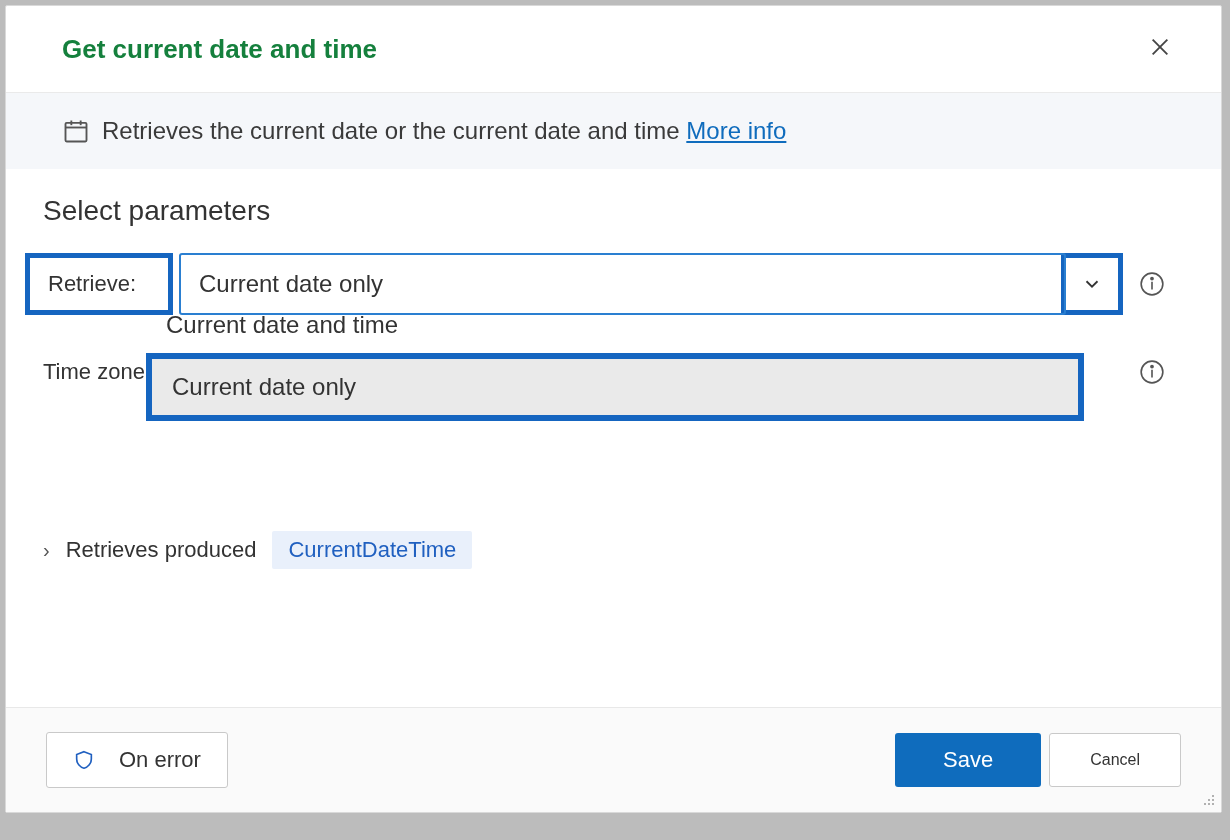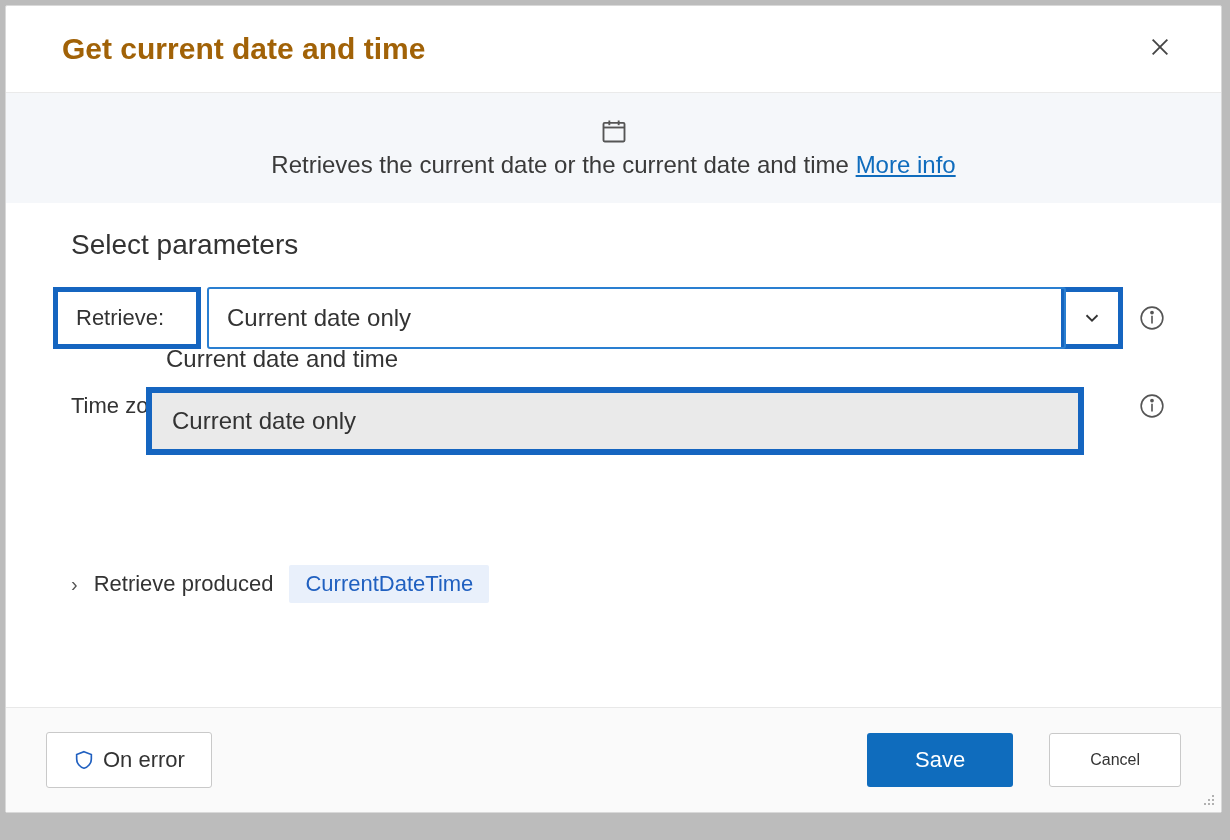--- a/index.html
+++ b/index.html
@@ -23,52 +23,51 @@
     flex-direction: column;
   }
   .dialog-header {
     display: flex;
     align-items: center;
     justify-content: space-between;
     padding: 24px 40px 24px 56px;
     border-bottom: 1px solid #eaeaea;
   }
   .dialog-title {
-    font-size: 30px;
+    font-size: 26px;
     font-weight: 600;
-    color: #a16207;
+    color: #15803d;
   }
   .close-btn {
     font-size: 24px;
     color: #555;
     cursor: pointer;
     padding: 6px 10px;
     line-height: 1;
   }
   .description-bar {
     background: #f5f7fa;
     padding: 24px 56px;
     display: flex;
     align-items: center;
-    gap: 6px;
+    gap: 12px;
     font-size: 24px;
     color: #3a3a3a;
-    flex-direction: column;
   }
   .desc-icon {
     width: 28px; height: 28px;
     flex: 0 0 28px;
   }
   .more-info {
     color: #0f6cbd;
     text-decoration: underline;
     cursor: pointer;
   }
   .body {
-    padding: 26px 56px 20px 65px;
+    padding: 26px 56px 20px 37px;
     flex: 1;
     position: relative;
   }
   .section-title {
     font-size: 28px;
     color: #333;
     margin-bottom: 28px;
   }
 
   .param-row {
@@ -150,30 +149,30 @@
     border-top: 1px solid #e8e8e8;
     background: #fafafa;
     padding: 24px 40px;
     display: flex;
     align-items: center;
     justify-content: space-between;
   }
   .on-error-btn {
     display: flex;
     align-items: center;
-    gap: 8px;
+    gap: 24px;
     border: 1px solid #c9c9c9;
     background: #fff;
     padding: 14px 26px;
     font-size: 22px;
     color: #333;
     cursor: pointer;
     border-radius: 3px;
   }
-  .footer-right { display:flex; gap: 36px; margin-left: 18px; }
+  .footer-right { display:flex; gap: 8px; margin-left: 18px; }
   .save-btn {
     background: #0f6cbd;
     color: #fff;
     border: none;
     padding: 14px 48px;
     font-size: 22px;
     cursor: pointer;
     border-radius: 3px;
   }
   .cancel-btn {
@@ -254,21 +253,21 @@
       </svg>
     </div>
 
     <div style="position:absolute; left:140px; top:128px; width:938px;">
       <div class="dropdown-option">Current date and time</div>
       <div class="dropdown-option selected highlight-blue" style="border-width:6px;">Current date only</div>
     </div>
 
     <div class="vars-row">
       <span class="chevron-right">›</span>
-      <span>Retrieve produced</span>
+      <span>Retrieves produced</span>
       <span class="var-badge">CurrentDateTime</span>
     </div>
 
   </div>
 
   <div class="footer">
     <button class="on-error-btn">
       <svg width="22" height="22" viewBox="0 0 24 24" fill="none" stroke="#2060c0" stroke-width="1.8">
         <path d="M12 3 L20 6 V11 C20 16 16 20 12 21 C8 20 4 16 4 11 V6 Z"></path>
       </svg>

